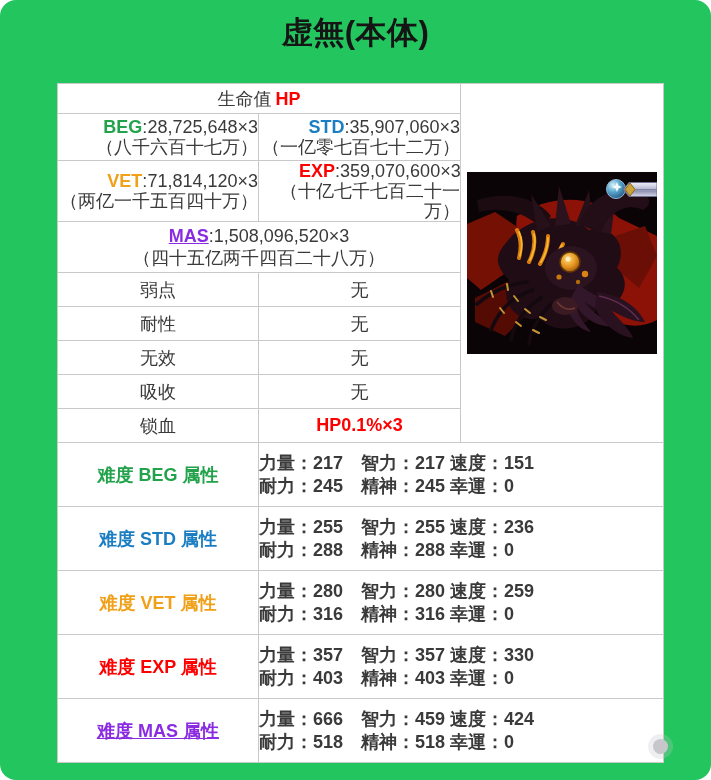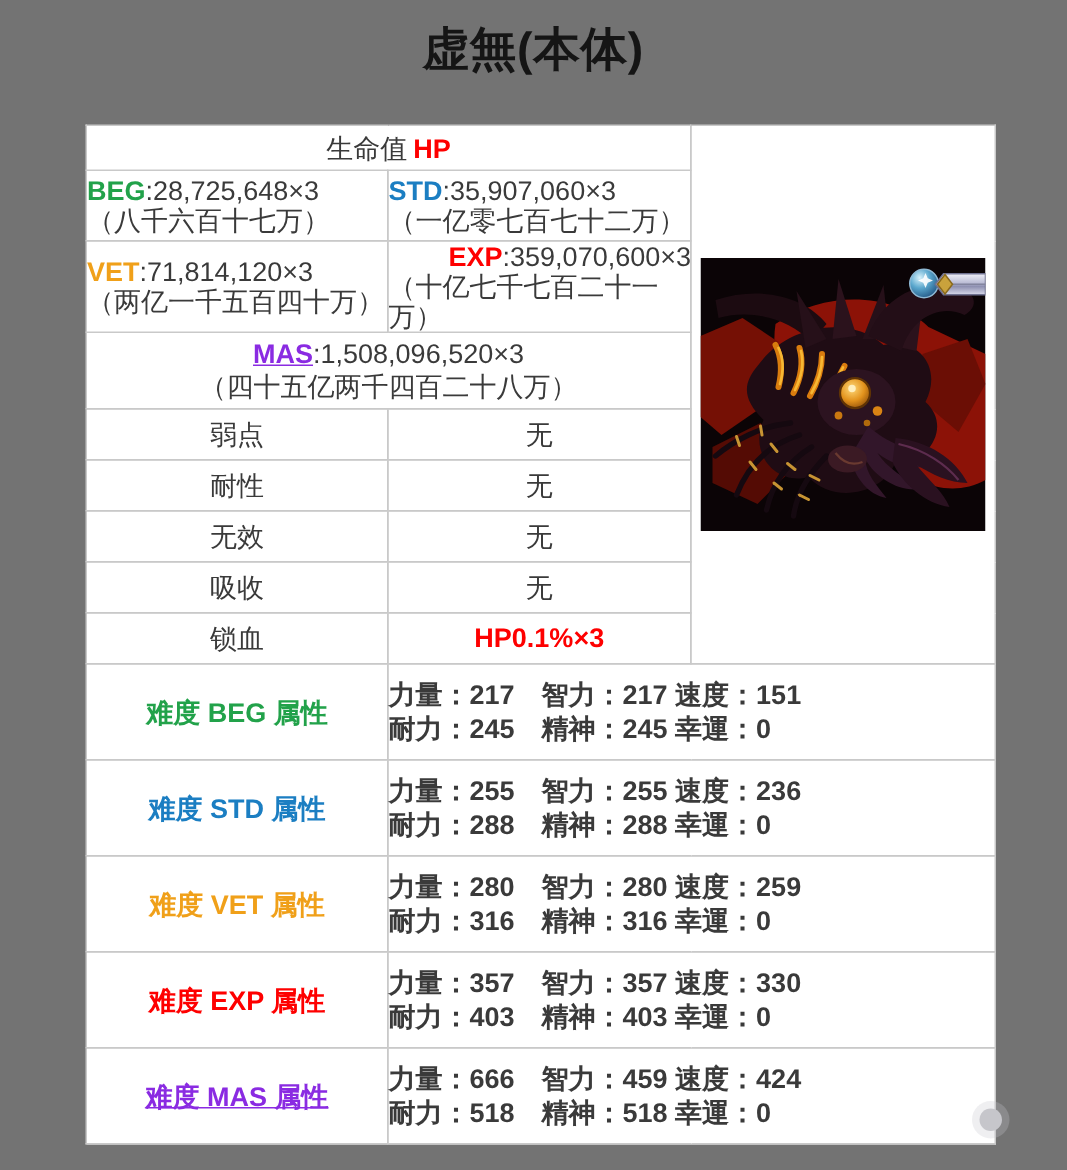--- a/index.html
+++ b/index.html
@@ -1,24 +1,24 @@
 <!DOCTYPE html>
 <html><head>
 <meta charset="utf-8">
 <style>
   html,body{margin:0;padding:0;background:#fff;}
   body{font-family:"Liberation Sans","DejaVu Sans",sans-serif;}
-  .page{position:relative;width:711px;height:780px;background:#737373;overflow:hidden;color:#3a3a3a;}
+  .page{position:relative;width:711px;height:780px;background:#22c55e;overflow:hidden;color:#3a3a3a;border-radius:16px;}
   .title{position:absolute;top:12px;left:0;width:711px;margin:0;text-align:center;
          font-size:31px;font-weight:700;color:#151515;letter-spacing:.5px;}
   table.stat-table{position:absolute;left:57px;top:83px;width:606px;border-collapse:collapse;
          table-layout:fixed;font-size:18px;color:#3a3a3a;}
   table.stat-table td{border:1px solid #c9c9c9;vertical-align:middle;padding:0;background:#fff;}
   .center{text-align:center;}
-  .hpcell{padding:4px 4px 4px 8px;line-height:20px;}
+  .hpcell{padding:4px 4px 4px 8px;line-height:20px;text-align:right;}
   .mascell{text-align:center;line-height:22px;padding:3px 0;}
   .c-beg{color:#22a24a;font-weight:700;}
   .c-std{color:#1b7ec2;font-weight:700;}
   .c-vet{color:#f0a019;font-weight:700;}
   .c-exp{color:#fe0000;font-weight:700;padding-left:40px;}
   .c-mas{color:#8a2be2;font-weight:700;text-decoration:underline;}
   .red-bold{color:#fe0000;font-weight:700;}
   .diff-label{padding-left:8px;text-align:center;}
   .diff-stats{padding:6px 4px 6px 7px;line-height:23px;font-weight:bold;}
   .img-cell{text-align:center;}

